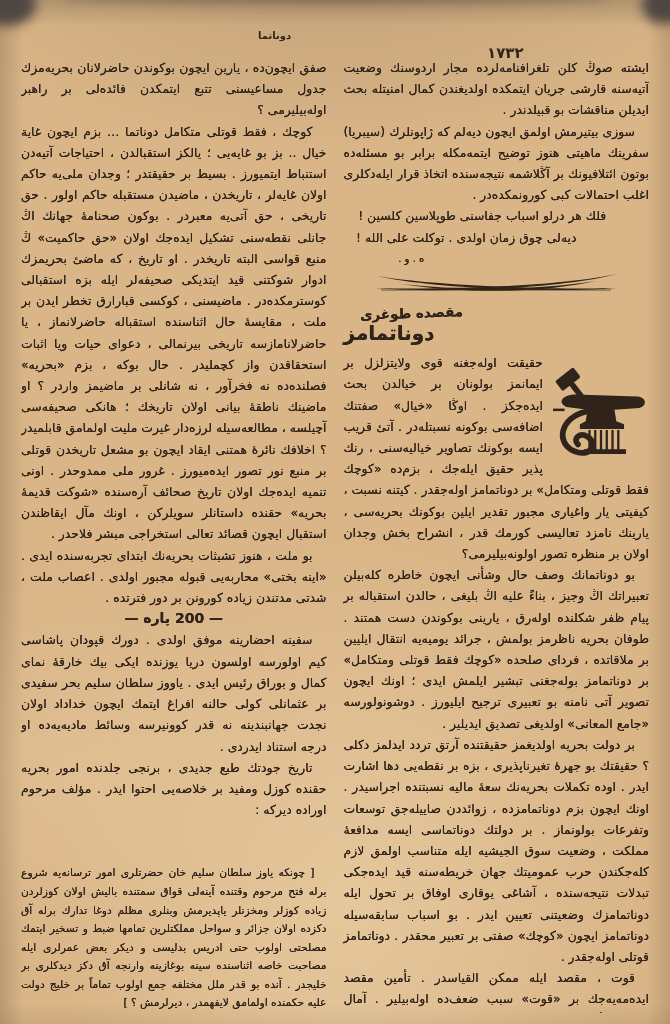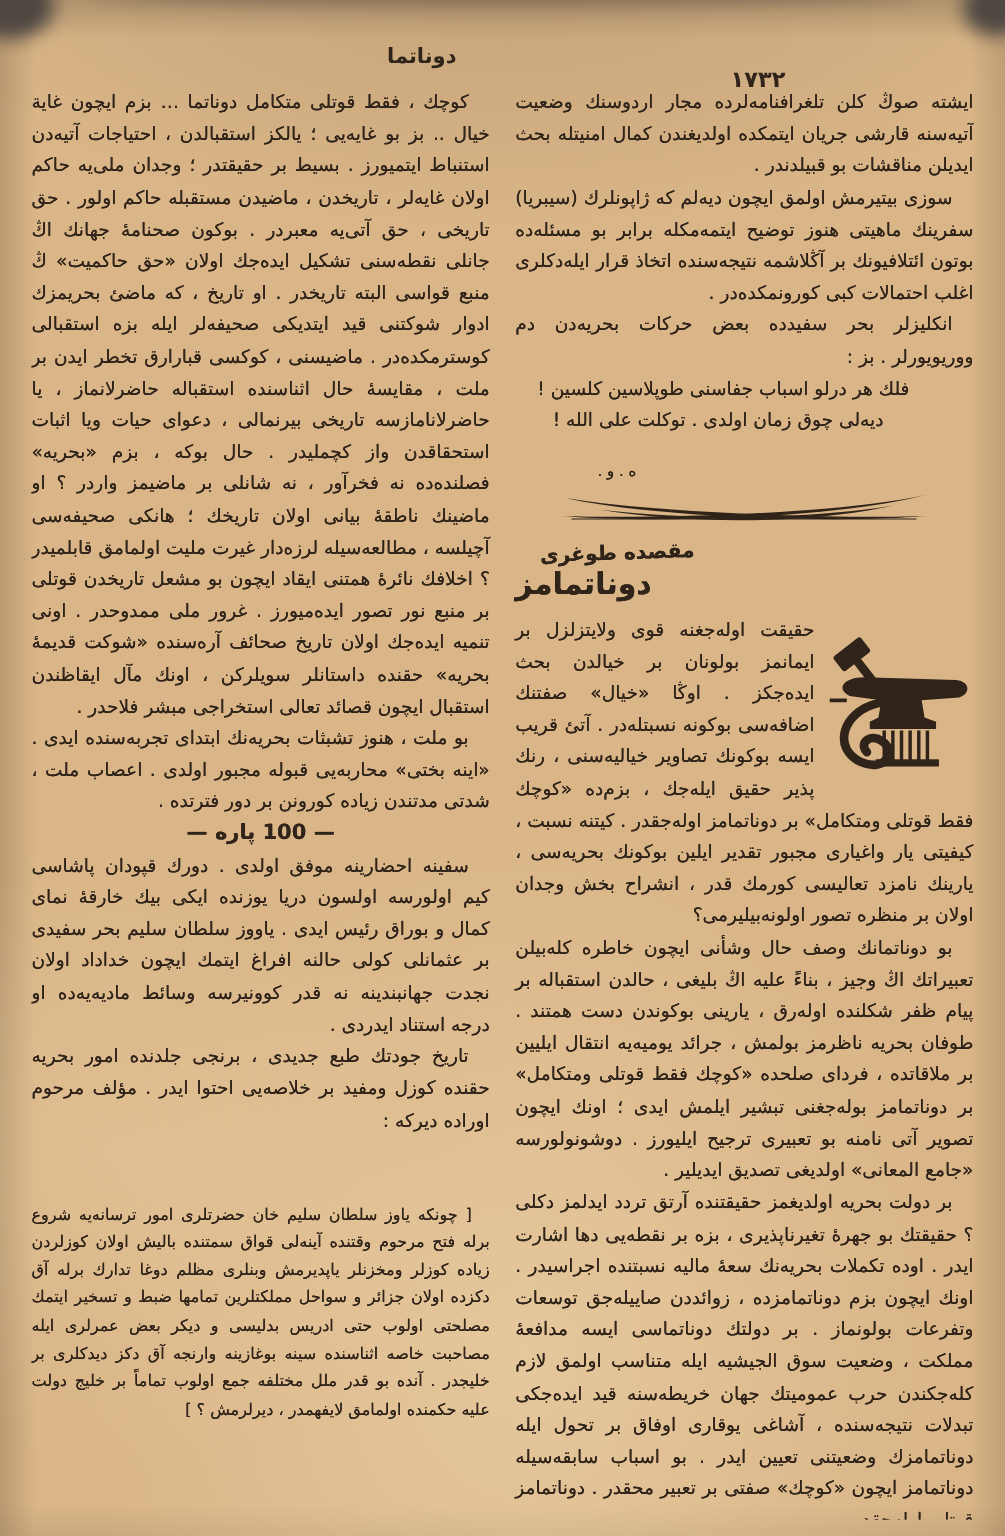--- a/index.html
+++ b/index.html
@@ -17,36 +17,36 @@
     font-family:"DejaVu Sans", sans-serif;
     color:#30241a;
     direction:rtl;
   }
   .corner-blot{position:absolute;background:#4e4741;filter:blur(6px);border-radius:50%;}
   .blot-tl{width:58px;height:44px;left:-22px;top:-18px;}
   .blot-tr{width:44px;height:38px;right:-16px;top:-14px;}
   .blot-top{position:absolute;left:60px;right:60px;top:-7px;height:10px;background:rgba(80,72,64,.45);filter:blur(5px);border-radius:50%;}
 
   .masthead{position:absolute;top:28px;left:0;width:100%;height:26px;}
-  .m-title{position:absolute;left:258px;top:2px;font-size:14px;font-weight:bold;letter-spacing:.5px;}
+  .m-title{position:absolute;left:258px;top:2px;font-size:10px;font-weight:bold;letter-spacing:.5px;}
   .m-page{position:absolute;left:487px;top:16px;font-size:15px;font-weight:bold;letter-spacing:2px;}
 
   .page-body{
     position:absolute;top:57px;right:21px;left:21px;height:956px;
     display:flex;gap:17px;overflow:hidden;
   }
   .col{width:307px;font-size:12.4px;line-height:21.2px;text-align:justify;
        text-shadow:0 0 .4px currentColor;}
   .col p{margin:0;text-indent:14px;}
   .col p.cont{text-indent:0;}
   .verse{text-align:center;text-indent:0 !important;padding-right:28px;}
-  .invocation{text-indent:0 !important;padding-right:60px;}
+  .invocation{text-align:center;text-indent:0 !important;padding-right:60px;}
 
   .dots-ornament{text-align:center;font-size:10px;letter-spacing:5px;
-    padding-right:170px;height:14px;line-height:14px;margin-top:18px;}
+    padding-right:170px;height:14px;line-height:14px;margin-top:4px;}
   .flourish{display:block;margin:2px auto 6px auto;}
   .kicker{text-align:left;padding-left:16px;font-size:13.5px;font-weight:bold;
     transform:rotate(-2deg);margin:2px 0 2px 0;}
   .section-title{text-align:left;font-size:20px;font-weight:bold;margin:2px 0 8px 0;letter-spacing:1px;}
 
   .dropcap-fig{float:right;width:96px;height:104px;margin:2px 0 4px 10px;}
   .price-divider{text-align:center;font-weight:bold;font-size:14px;margin:3px 0;text-indent:0 !important;}
   .footnote{font-size:10.7px;line-height:18.6px;margin-top:2px;}
   .footnote p{text-indent:12px;margin-top:44px;}
   svg{display:block;}
@@ -62,21 +62,20 @@
   <div class="masthead">
     <div class="m-title">دوناتما</div>
     <div class="m-page">١٧٣٢</div>
   </div>
 
   <div class="page-body">
 
     <div class="col">
       <p class="cont">ايشته صوڭ كلن تلغرافنامه‌لرده مجار اردوسنك وضعيت آتيه‌سنه قارشى جريان ايتمكده اولديغندن كمال امنيتله بحث ايديلن مناقشات بو قبيلدندر .</p>
       <p>سوزى بيتيرمش اولمق ايچون ديه‌لم كه ژاپونلرك (سيبريا) سفرينك ماهيتى هنوز توضيح ايتمه‌مكله برابر بو مسئله‌ده بوتون ائتلافيونك بر آڭلاشمه نتيجه‌سنده اتخاذ قرار ايله‌دكلرى اغلب احتمالات كبى كورونمكده‌در .</p>
-      <p>انكليزلر بحر سفيدده بعض حركات بحريه‌دن دم ووريويورلر . بز :</p>
       <p class="verse">فلك هر درلو اسباب جفاسنى طوپلاسين كلسين !</p>
       <p class="invocation">ديه‌لى چوق زمان اولدى . توكلت على الله !</p>
 
       <div class="dots-ornament">ه . و .</div>
 
       <svg class="flourish" width="250" height="26" viewBox="0 0 250 26">
         <path d="M4,20 C60,25 185,22 246,6 C186,19 62,22 4,20 Z" fill="#30241a"></path>
         <path d="M246,20 C190,25 62,21 6,8 C64,18 190,22 246,20 Z" fill="#30241a"></path>
         <path d="M30,16 C95,26 170,25 225,13 C168,22 94,23 30,16 Z" fill="#30241a"></path>
         <path d="M10,22 H240" stroke="#30241a" stroke-width="0.7" fill="none"></path>
@@ -113,23 +112,24 @@
         </span>
         <span>حقيقت اوله‌جغنه قوى ولايتزلزل بر ايمانمز بولونان بر خيالدن بحث ايده‌جكز . اوڭا «خيال» صفتنك اضافه‌سى بوكونه نسبتله‌در . آتئ قريب ايسه بوكونك تصاوير خياليه‌سنى ، رنك پذير حقيق ايله‌جك ، بزم‌ده «كوچك فقط قوتلى ومتكامل» بر دوناتمامز اوله‌جقدر . كيتنه نسبت ، كيفيتى يار واغيارى مجبور تقدير ايلين بوكونك بحريه‌سى ، يارينك نامزد تعاليسى كورمك قدر ، انشراح بخش وجدان اولان بر منظره تصور اولونه‌بيليرمى؟</span>
       </p>
 
       <p>بو دوناتمانك وصف حال وشأنى ايچون خاطره كله‌بيلن تعبيراتك اڭ وجيز ، بناءً عليه اڭ بليغى ، حالدن استقباله بر پيام ظفر شكلنده اوله‌رق ، يارينى بوكوندن دست همتند . طوفان بحريه ناظرمز بولمش ، جرائد يوميه‌يه انتقال ايليين بر ملاقاتده ، فرداى صلحده «كوچك فقط قوتلى ومتكامل» بر دوناتمامز بوله‌جغنى تبشير ايلمش ايدى ؛ اونك ايچون تصوير آتى نامنه بو تعبيرى ترجيح ايليورز . دوشونولورسه «جامع المعانى» اولديغى تصديق ايديلير .</p>
       <p>بر دولت بحريه اولديغمز حقيقتنده آرتق تردد ايدلمز دكلى ؟ حقيقتك بو جهرهٔ تغيرناپذيرى ، بزه بر نقطه‌يى دها اشارت ايدر . اوده تكملات بحريه‌نك سعهٔ ماليه نسبتنده اجراسيدر . اونك ايچون بزم دوناتمامزده ، زوائددن صاييله‌جق توسعات وتفرعات بولونماز . بر دولتك دوناتماسى ايسه مدافعهٔ مملكت ، وضعيت سوق الجيشيه ايله متناسب اولمق لازم كله‌جكندن حرب عموميتك جهان خريطه‌سنه قيد ايده‌جكى تبدلات نتيجه‌سنده ، آشاغى يوقارى اوفاق بر تحول ايله دوناتمامزك وضعيتنى تعيين ايدر . بو اسباب سابقه‌سيله دوناتمامز ايچون «كوچك» صفتى بر تعبير محقدر . دوناتمامز قوتلى اوله‌جقدر .</p>
       <p>قوت ، مقصد ايله ممكن القياسدر . تأمين مقصد ايده‌مه‌يه‌جك بر «قوت» سبب ضعف‌ده اوله‌بيلير . آمال مليه‌يى تأمين ، حدود وطنى محافظه ايده‌جك بر دوناتما «مقايسهٔ قوا» ده هانكى درجه‌يى احراز ايدرسه ايتسون ، مالى اولديغى ملت ، نظرنده البته قوتليدر . بو حكم ؛ خارجه قارشى‌ده عين قوتى محافظه ايدر . «متكامل»</p>
     </div>
 
     <div class="col">
+      <p class="cont">صفق ايچون‌ده ، يارين ايچون بوكوندن حاضرلانان بحريه‌مزك جدول مساعيسنى تتبع ايتمكدن فائده‌لى بر راهبر اوله‌بيليرمى ؟</p>
       <p>كوچك ، فقط قوتلى متكامل دوناتما … بزم ايچون غاية خيال .. بز بو غايه‌يى ؛ يالكز استقبالدن ، احتياجات آتيه‌دن استنباط ايتميورز . بسيط بر حقيقتدر ؛ وجدان ملى‌يه حاكم اولان غايه‌لر ، تاريخدن ، ماضيدن مستقبله حاكم اولور . حق تاريخى ، حق آتى‌يه معبردر . بوكون صحنامهٔ جهانك اڭ جانلى نقطه‌سنى تشكيل ايده‌جك اولان «حق حاكميت» ڭ منبع قواسى البته تاريخدر . او تاريخ ، كه ماضئ بحريمزك ادوار شوكتنى قيد ايتديكى صحيفه‌لر ايله بزه استقبالى كوسترمكده‌در . ماضيسنى ، كوكسى قبارارق تخطر ايدن بر ملت ، مقايسهٔ حال اثناسنده استقباله حاضرلانماز ، يا حاضرلانامازسه تاريخى بيرنمالى ، دعواى حيات ويا اثبات استحقاقدن واز كچمليدر . حال بوكه ، بزم «بحريه» فصلنده‌ده نه فخرآور ، نه شانلى بر ماضيمز واردر ؟ او ماضينك ناطقهٔ بيانى اولان تاريخك ؛ هانكى صحيفه‌سى آچيلسه ، مطالعه‌سيله لرزه‌دار غيرت مليت اولمامق قابلميدر ؟ اخلافك نائرهٔ همتنى ايقاد ايچون بو مشعل تاريخدن قوتلى بر منبع نور تصور ايده‌ميورز . غرور ملى ممدوحدر . اونى تنميه ايده‌جك اولان تاريخ صحائف آره‌سنده «شوكت قديمهٔ بحريه» حقنده داستانلر سويلركن ، اونك مآل ايقاظندن استقبال ايچون قصائد تعالى استخراجى مبشر فلاحدر .</p>
       <p>بو ملت ، هنوز تشبثات بحريه‌نك ابتداى تجربه‌سنده ايدى . «اينه بختى» محاربه‌يى قبوله مجبور اولدى . اعصاب ملت ، شدتى مدتندن زياده كورونن بر دور فترتده .</p>
-      <p class="price-divider">— 100 پاره —</p>
+      <p class="price-divider">— 200 پاره —</p>
       <p>سفينه احضارينه موفق اولدى . دورك قپودان پاشاسى كيم اولورسه اولسون دريا يوزنده ايكى بيك خارقهٔ نماى كمال و بوراق رئيس ايدى . ياووز سلطان سليم بحر سفيدى بر عثمانلى كولى حالنه افراغ ايتمك ايچون خداداد اولان نجدت جهانبندينه نه قدر كوونيرسه وسائط ماديه‌يه‌ده او درجه استناد ايدردى .</p>
       <p>تاريخ جودتك طبع جديدى ، برنجى جلدنده امور بحريه حقنده كوزل ومفيد بر خلاصه‌يى احتوا ايدر . مؤلف مرحوم اوراده ديركه :</p>
       <div class="footnote">
         <p>[ چونكه ياوز سلطان سليم خان حضرتلرى امور ترسانه‌يه شروع برله فتح مرحوم وقتنده آينه‌لى قواق سمتنده باليش اولان كوزلردن زياده كوزلر ومخزنلر ياپديرمش وبنلرى مظلم دوغا تدارك برله آق دكزده اولان جزائر و سواحل مملكتلرين تمامها ضبط و تسخير ايتمك مصلحتى اولوب حتى ادريس بدليسى و ديكر بعض عمرلرى ايله مصاحبت خاصه اثناسنده سينه بوغازينه وارنجه آق دكز ديدكلرى بر خليجدر . آنده بو قدر ملل مختلفه جمع اولوب تماماً بر خليج دولت عليه حكمنده اولمامق لايفهمدر ، ديرلرمش ؟ ]</p>
       </div>
 
     </div>
 
   </div>
 </div>

